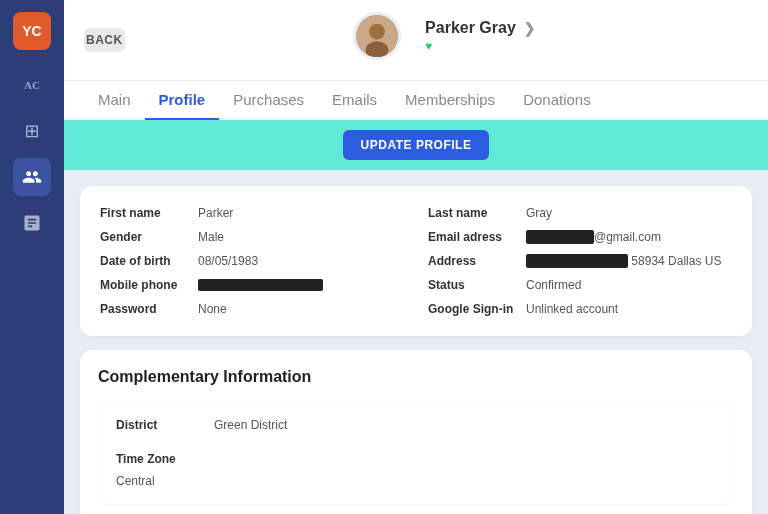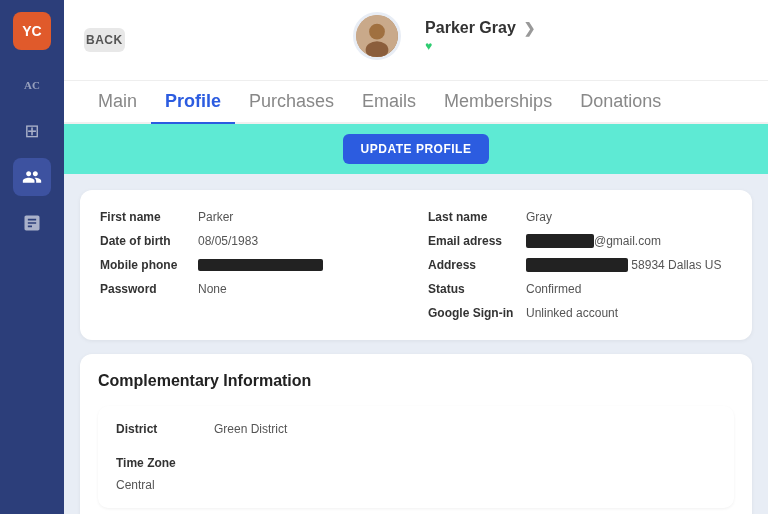--- a/index.html
+++ b/index.html
@@ -135,21 +135,21 @@
     
     .nav-tabs {
       background: white;
       display: flex;
       gap: 0;
       padding: 0 20px;
       border-bottom: 2px solid #f0f0f0;
     }
     .nav-tab {
       padding: 10px 14px;
-      font-size: 18px;
+      font-size: 15px;
       color: #888;
       cursor: pointer;
       border-bottom: 2px solid transparent;
       margin-bottom: -2px;
       font-weight: 500;
     }
     .nav-tab.active {
       color: #2c5ce0;
       border-bottom: 2px solid #2c5ce0;
       font-weight: 600;
@@ -314,20 +314,24 @@
 
     <div class="card">
       <div class="info-grid">
 
         <div>
           <div class="info-row">
             <span class="info-label">First name</span>
             <span class="info-value">Parker</span>
           </div>
           <div class="info-row" style="margin-top:10px;">
+            <span class="info-label">Gender</span>
+            <span class="info-value">Male</span>
+          </div>
+          <div class="info-row" style="margin-top:10px;">
             <span class="info-label">Date of birth</span>
             <span class="info-value">08/05/1983</span>
           </div>
           <div class="info-row" style="margin-top:10px;">
             <span class="info-label">Mobile phone</span>
             <span class="info-value redacted">████████████████</span>
           </div>
           <div class="info-row" style="margin-top:10px;">
             <span class="info-label">Password</span>
             <span class="info-value">None</span>

